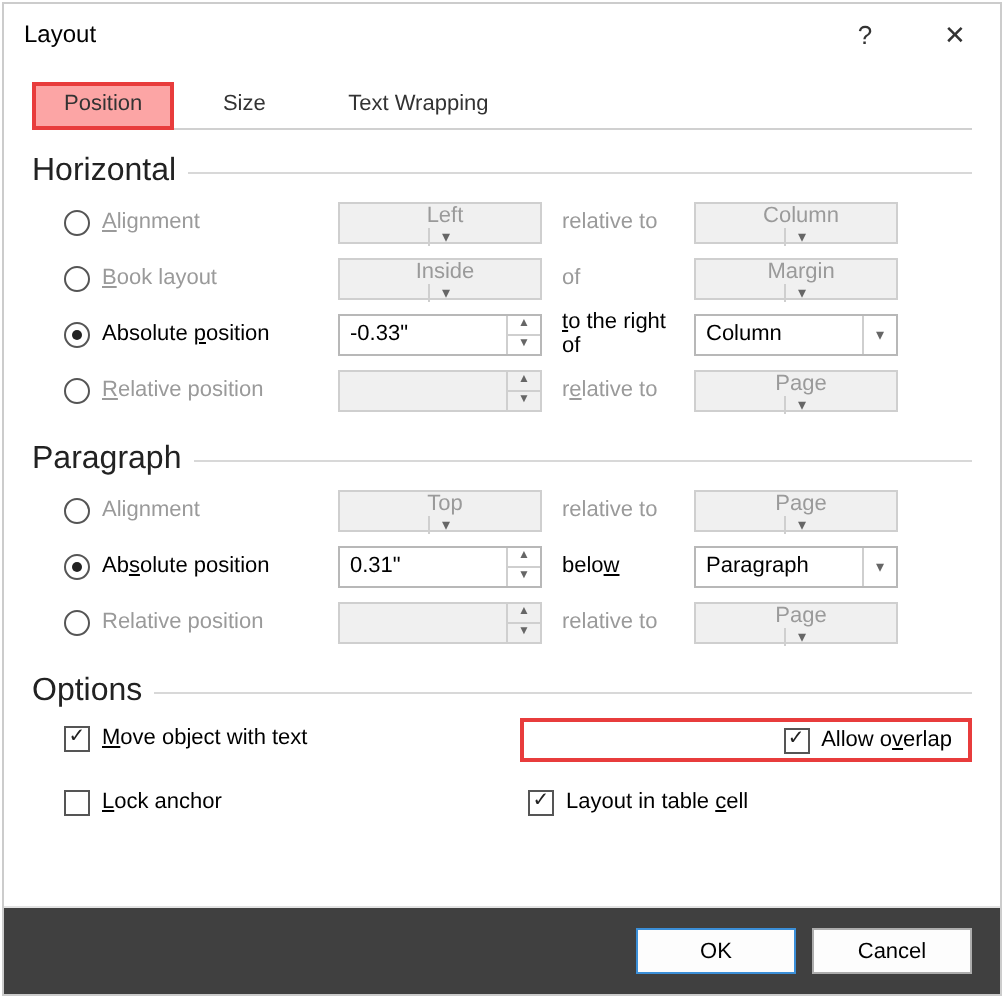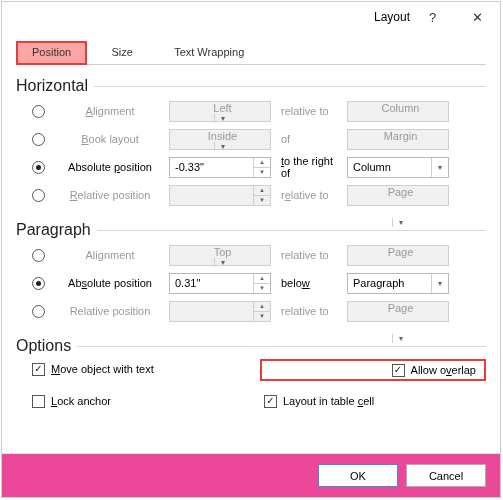--- a/index.html
+++ b/index.html
@@ -22,21 +22,21 @@
     display: flex;
     flex-direction: column;
   }
   .titlebar {
     height: 30px;
     display: flex;
     align-items: center;
     padding: 0 0 0 10px;
     font-size: 12px;
   }
-  .titlebar .title { flex: 1; text-align: right; }
+  .titlebar .title { flex: 1; }
   .titlebar .tbtn {
     width: 45px;
     height: 30px;
     display: flex;
     align-items: center;
     justify-content: center;
     font-size: 13px;
     color: #333;
   }
   .content {
@@ -111,21 +111,20 @@
     align-items: center;
     justify-content: center;
     background: #fff;
     font-size: 10px;
     line-height: 1;
   }
   .checkbox.checked::after { content: "✓"; color: #222; }
   .rlabel {
     width: 118px;
     color: #000;
-    text-align: center;
   }
   .rlabel.disabled, .mid.disabled { color: #9a9a9a; }
   .u { text-decoration: underline; }
   .combo, .spinner {
     height: 21px;
     border: 1px solid #b8b8b8;
     background: #fff;
     display: flex;
     align-items: center;
     font-size: 11px;
@@ -167,21 +166,21 @@
     justify-content: center;
     font-size: 6px;
     color: #666;
   }
   .spinner .spins div:first-child { border-bottom: 1px solid #cfcfcf; }
   .mid {
     width: 76px;
     padding: 0 6px 0 10px;
     font-size: 11px;
   }
-  .combo2 { width: 102px; gap: 20px; }
+  .combo2 { width: 102px; }
   .options-grid {
     display: grid;
     grid-template-columns: 1fr 1fr;
     padding-left: 16px;
     row-gap: 6px;
     margin-top: 4px;
     gap: 10px;
   }
   .opt {
     display: flex;
@@ -190,21 +189,21 @@
   }
   .hl-box {
     border: 2px solid #e83c3c;
     padding: 0 8px 0 2px;
     margin-left: -4px;
     height: 22px;
     justify-content: flex-end;
   }
   .footer {
     border-top: 1px solid #e2e2e2;
-    background: #ec4899;
+    background: #404040;
     padding: 10px 14px;
     display: flex;
     justify-content: flex-end;
     gap: 8px;
   }
   .btn {
     min-width: 80px;
     height: 23px;
     border: 1px solid #adadad;
     background: #fdfdfd;

